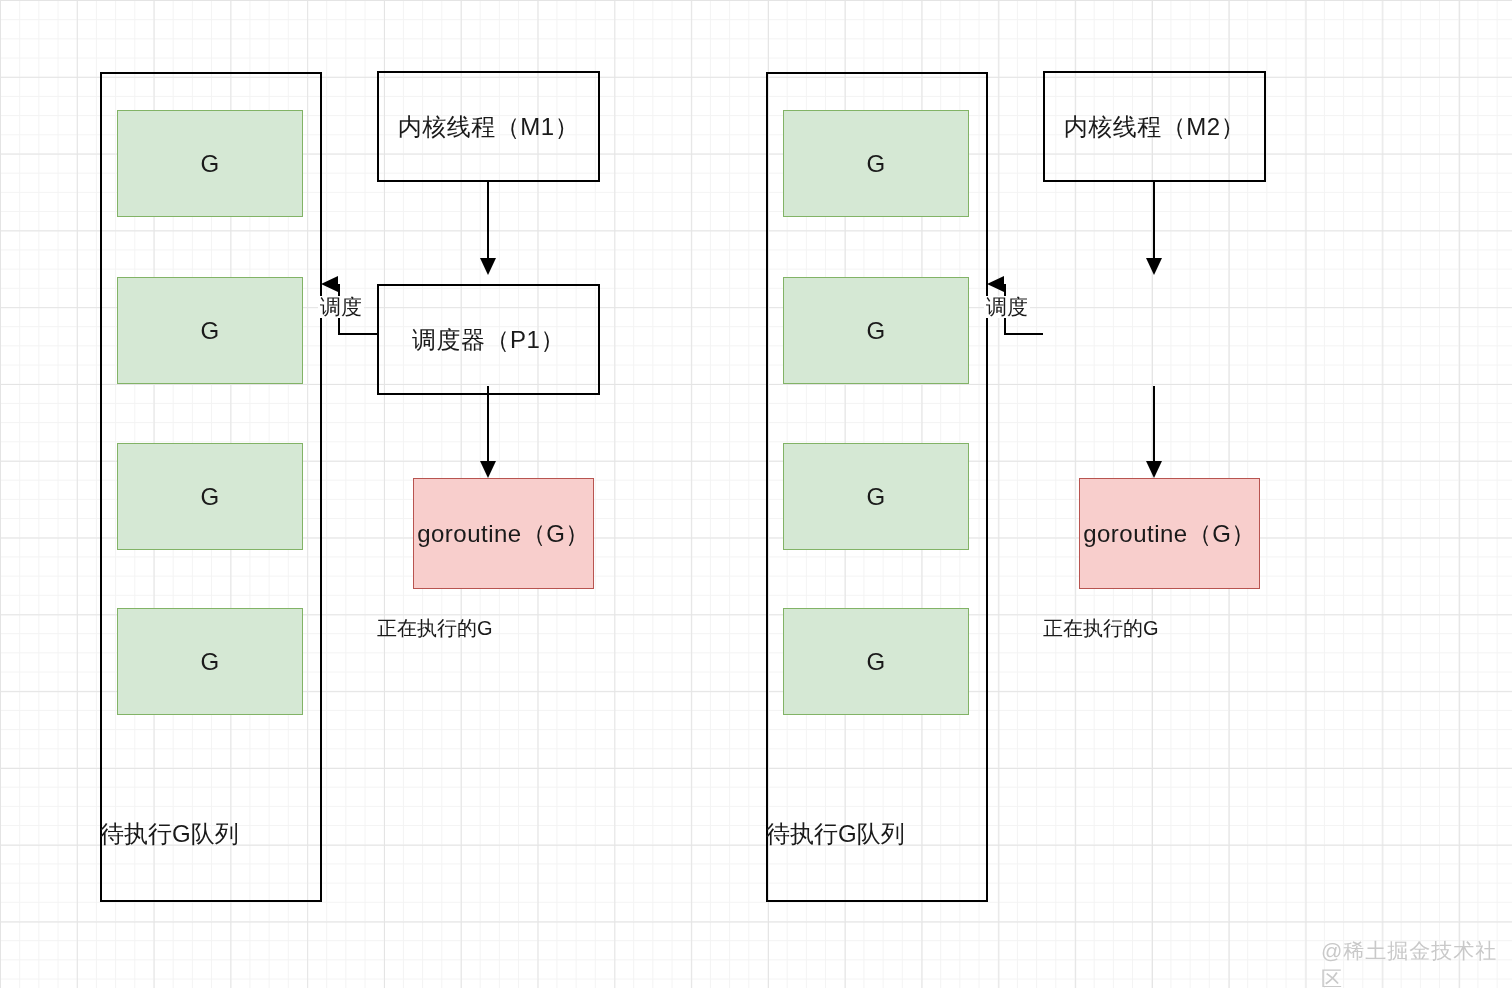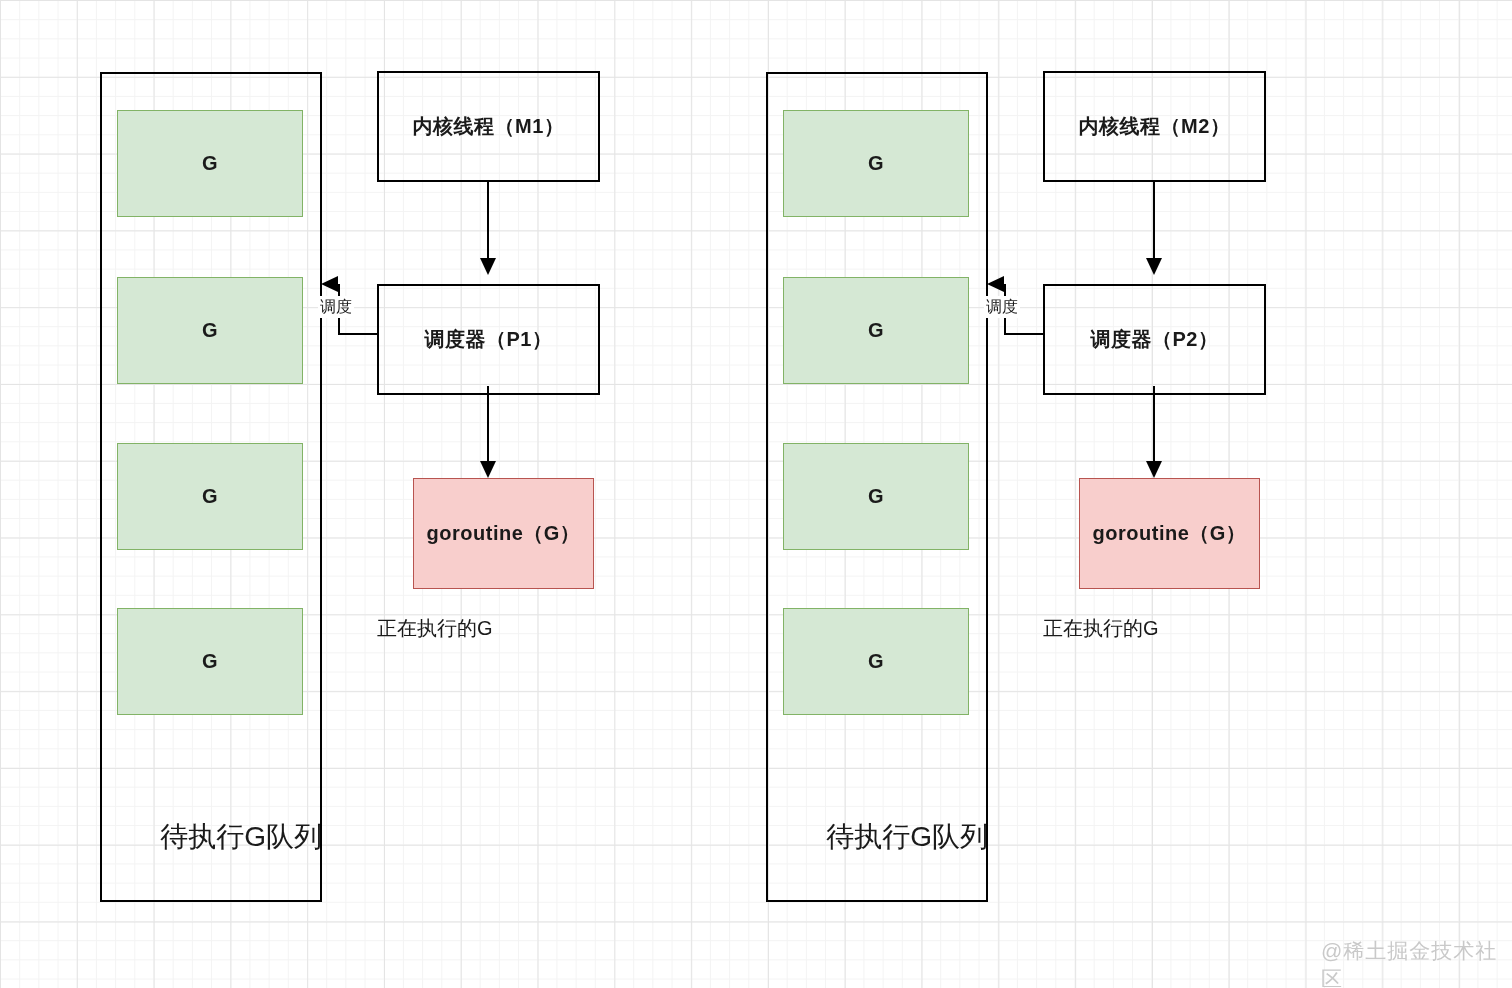--- a/index.html
+++ b/index.html
@@ -24,38 +24,37 @@
   .group.right { left: 666px; }
 
   .abs { position: absolute; box-sizing: border-box; }
 
   .box {
     position: absolute;
     box-sizing: border-box;
     display: flex;
     align-items: center;
     justify-content: center;
-    font-size: 20px;
+    font-size: 24px;
     letter-spacing: 0.5px;
-    font-weight: bold;
   }
   .outline-box { border: 2px solid #000000; background: transparent; }
   .green-box   { background: #d5e8d4; border: 1.5px solid #82b366; }
   .pink-box    { background: #f8cecc; border: 1.5px solid #b85450; }
 
   .queue-box { left: 100px; top: 72px; width: 222px; height: 830px; }
   .g-item { left: 117px; width: 186px; height: 107px; }
   .g-item.g0 { top: 110px; }
   .g-item.g1 { top: 277px; }
   .g-item.g2 { top: 443px; }
   .g-item.g3 { top: 608px; }
 
   .queue-label {
     left: 100px; top: 818px; width: 222px;
-    text-align: right; font-size: 28px;
+    text-align: left; font-size: 24px;
   }
 
   .m-box { left: 377px; top: 71px;  width: 223px; height: 111px; }
   .p-box { left: 377px; top: 284px; width: 223px; height: 111px; }
   .goroutine-box { left: 377px; top: 478px; width: 181px; height: 111px; margin-left: 36px; }
 
   .running-label {
     left: 377px; top: 615px; width: 223px;
     text-align: left; font-size: 20px;
   }
@@ -75,21 +74,21 @@
     border-top: 17px solid #000000; position: absolute; }
 
   
   .sched-hline { left: 339px; top: 333px; width: 38px; height: 2px; }
   .sched-vline { left: 338px; top: 284px; width: 2px; height: 51px; }
   .sched-head { left: 321px; top: 276px; width: 0; height: 0;
     border-top: 8px solid transparent; border-bottom: 8px solid transparent;
     border-right: 17px solid #000000; position: absolute; }
   .schedule-label {
     position: absolute; left: 318px; top: 296px;
-    font-size: 16px; background: #ffffff; padding: 0 2px; line-height: 22px;
+    font-size: 21px; background: #ffffff; padding: 0 2px; line-height: 22px;
   }
 
   .watermark {
     position: absolute; left: 1321px; top: 937px;
     font-size: 21px; color: #c9c9c9; letter-spacing: 1px;
   }
 </style>
 </head>
 <body>
 
@@ -133,21 +132,20 @@
     <div class="box green-box g-item g2">G</div>
     <div class="box green-box g-item g3">G</div>
 
     <div class="abs queue-label">待执行G队列</div>
 
     <div class="box outline-box m-box">内核线程（M2）</div>
 
     <div class="vline arrow-m-p-line"></div>
     <div class="arrow-m-p-head"></div>
 
-    <div class="box outline-box p-box">调度器（P2）</div>
 
     <div class="vline arrow-p-g-line"></div>
     <div class="arrow-p-g-head"></div>
 
     <div class="box pink-box goroutine-box">goroutine（G）</div>
 
     <div class="abs running-label">正在执行的G</div>
 
     <div class="hline sched-hline"></div>
     <div class="vline sched-vline"></div>

